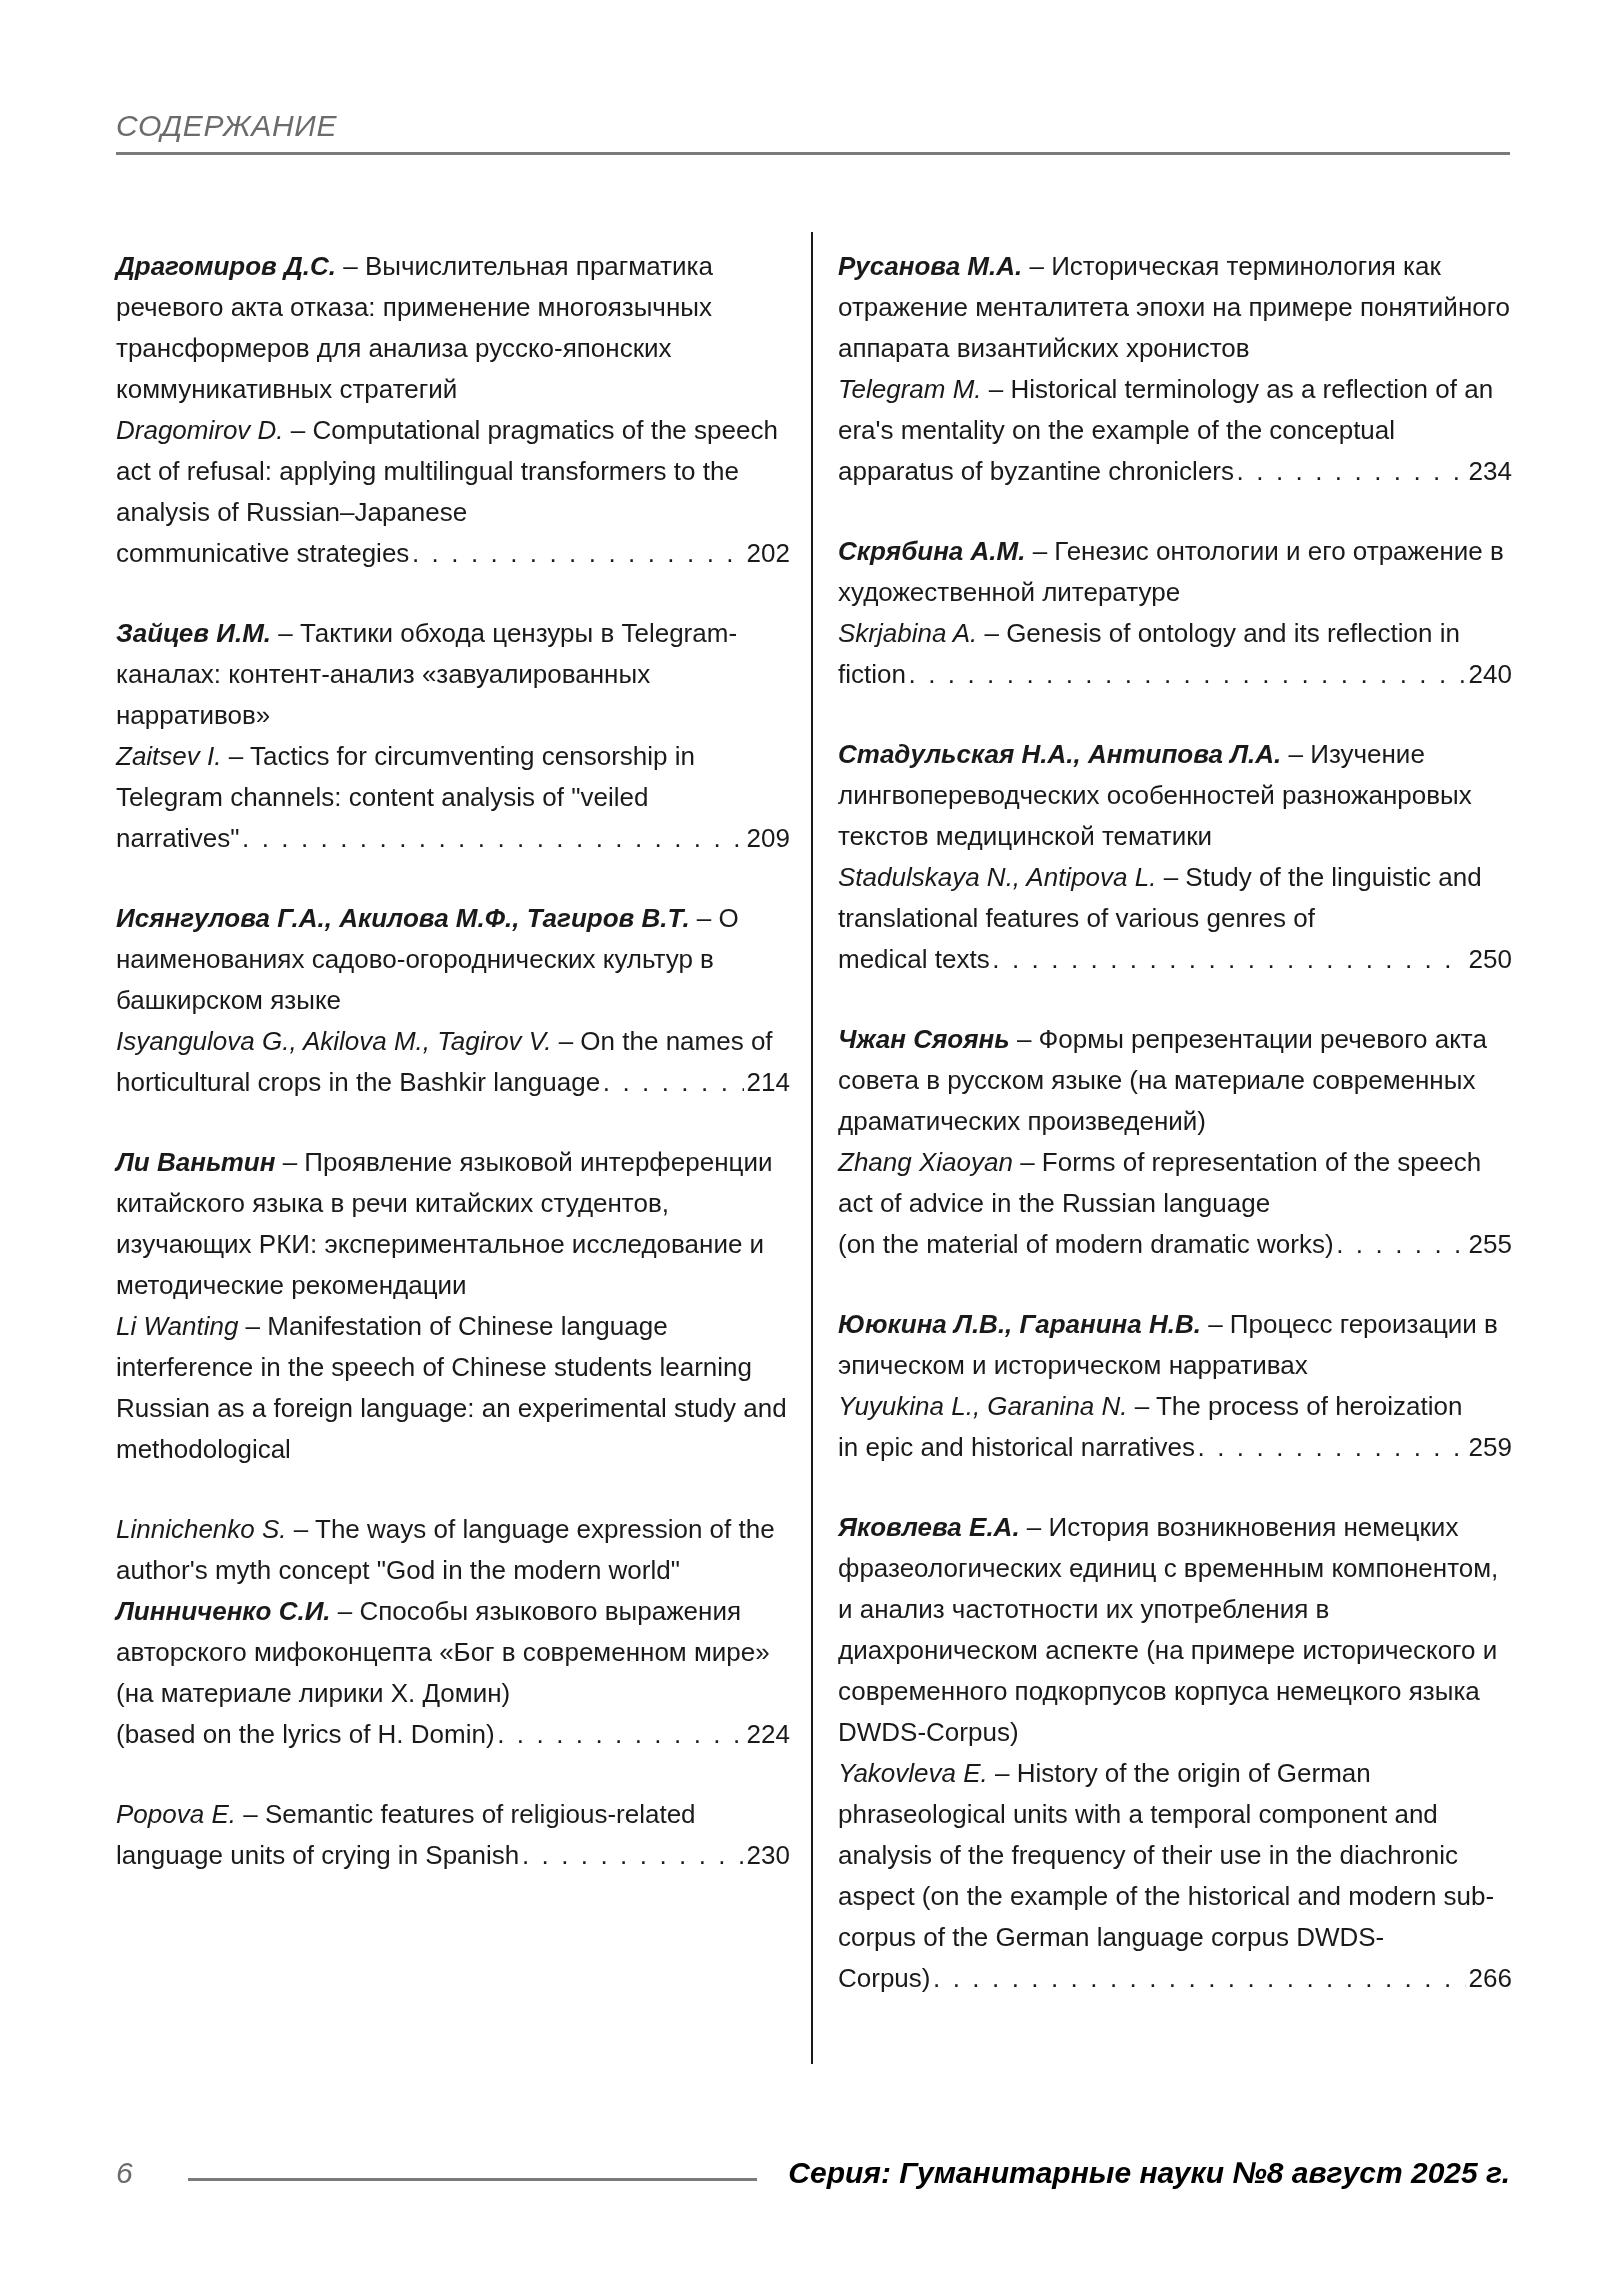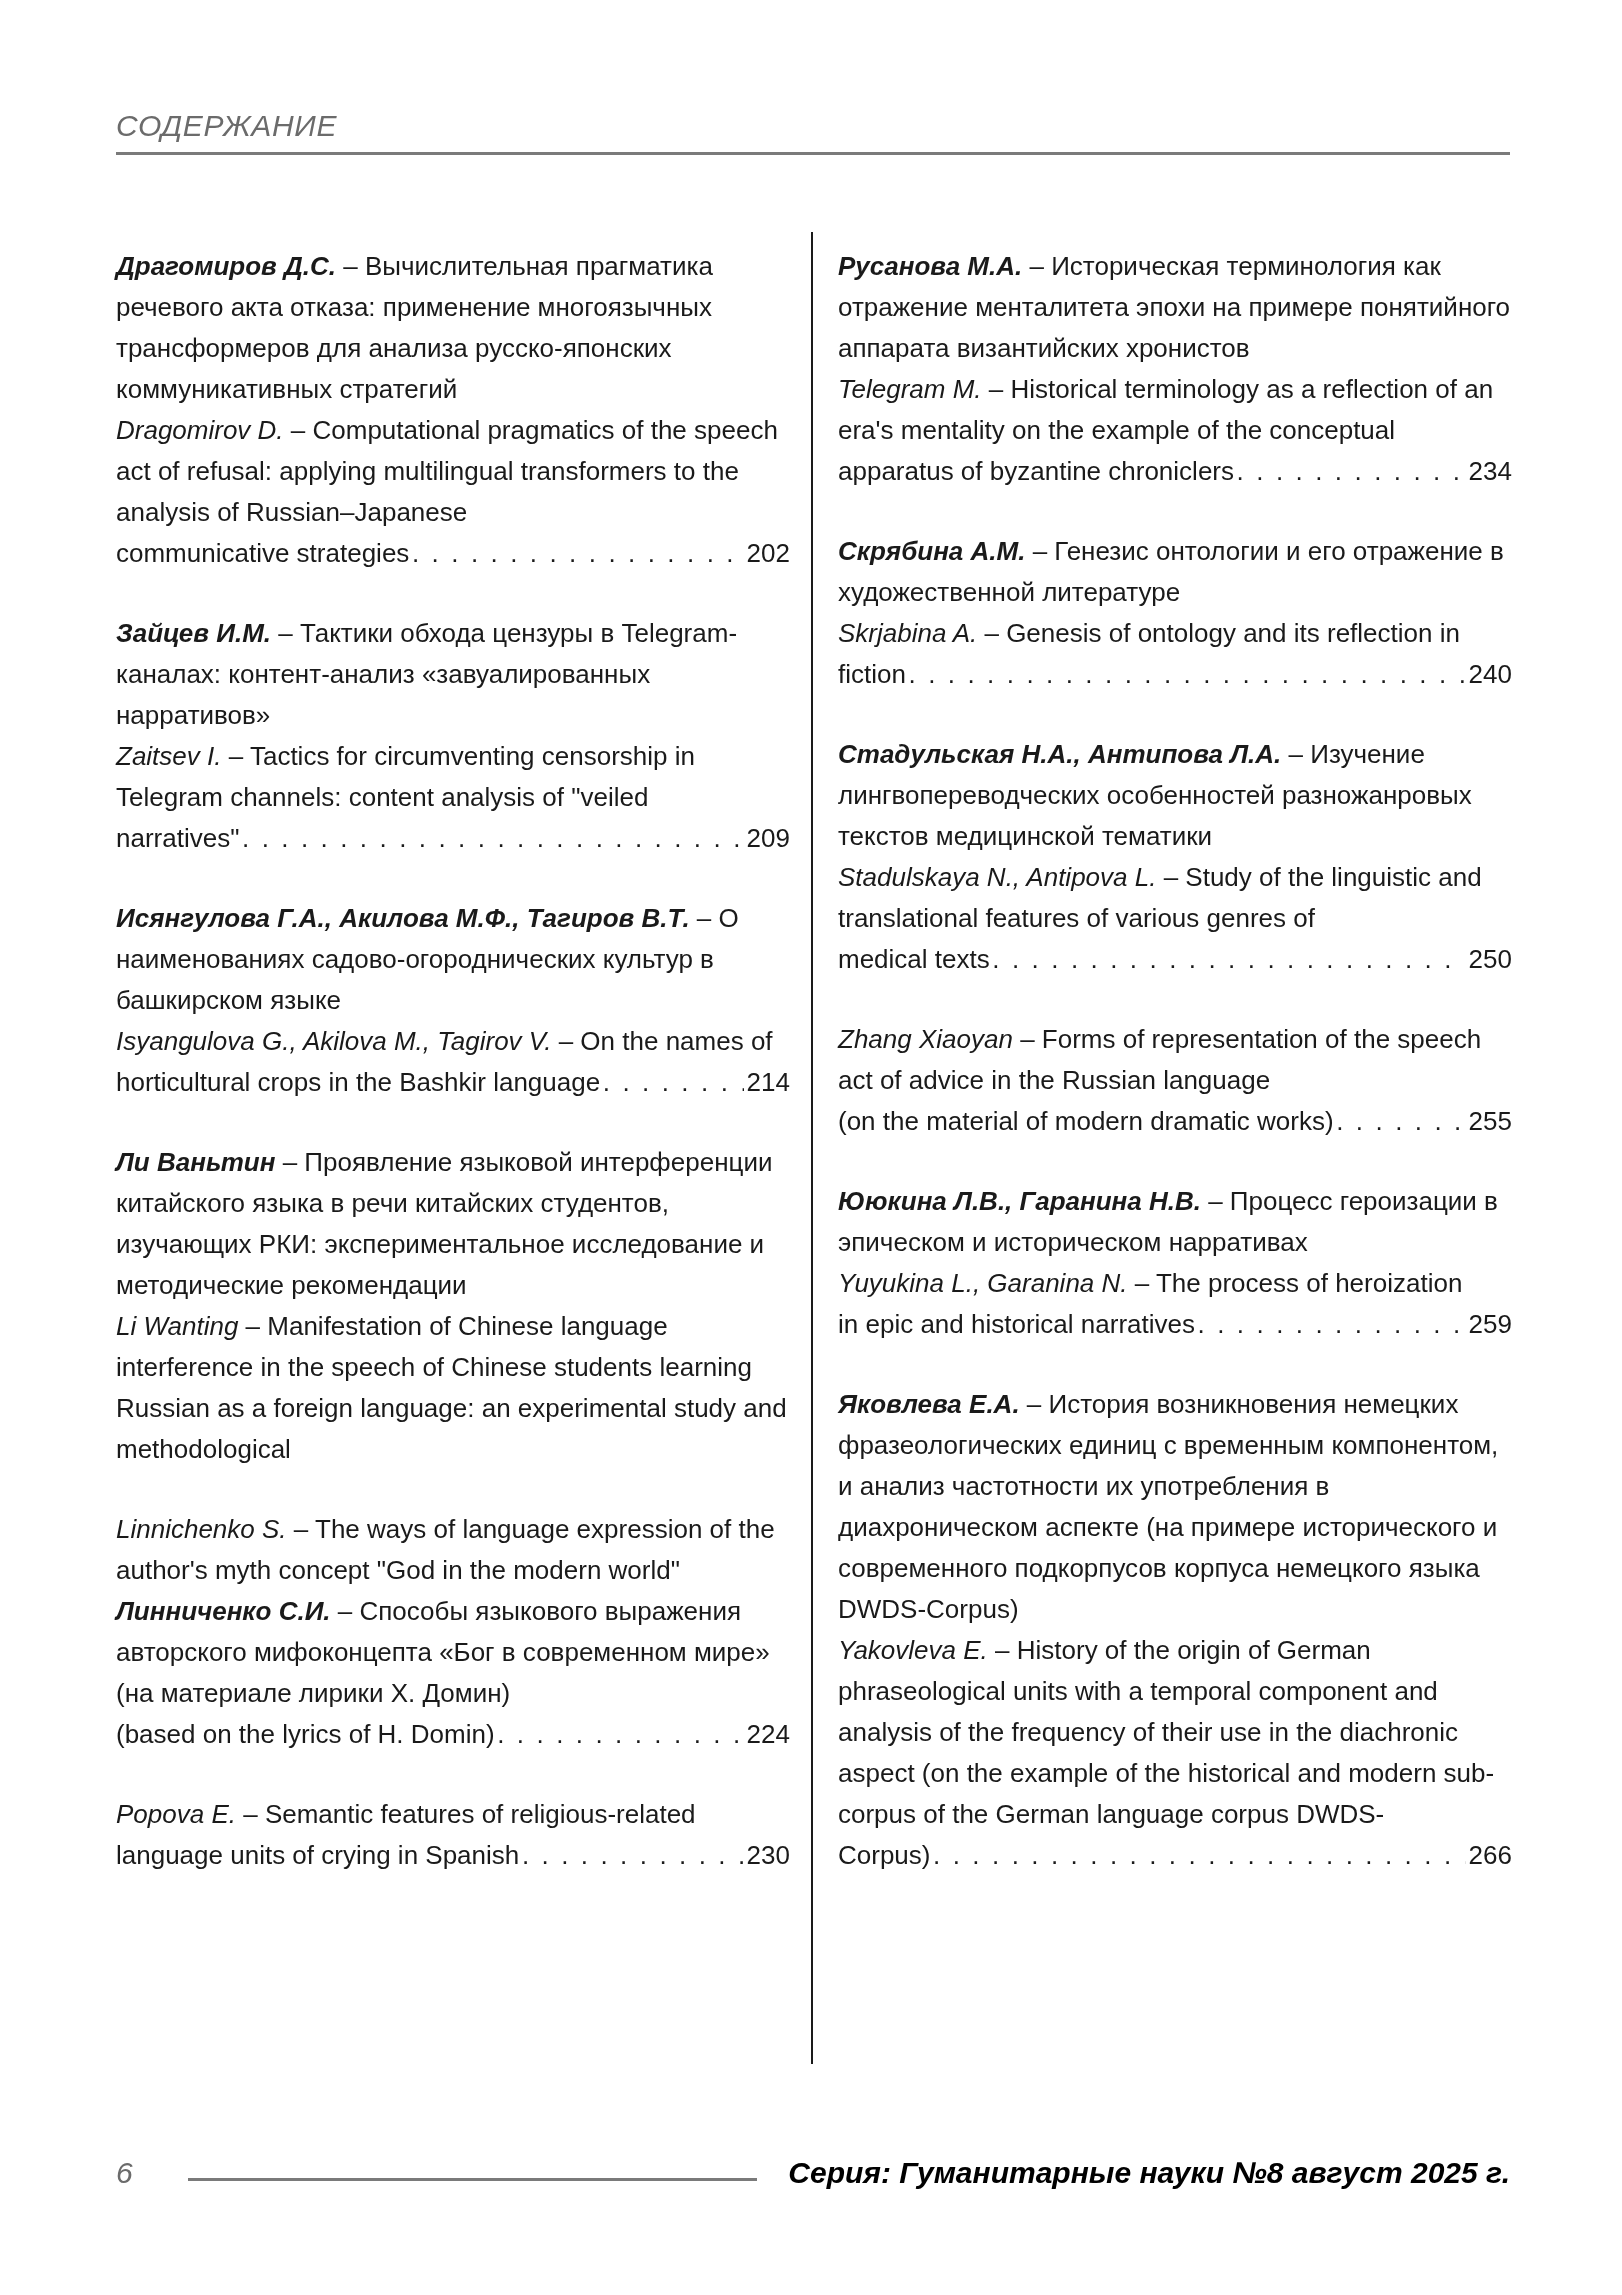--- a/index.html
+++ b/index.html
@@ -108,20 +108,21 @@
     <div class="entry">
     <p><span class="author-ru">Стадульская Н.А., Антипова Л.А.</span><span> – Изучение лингвопереводческих особенностей разножанровых текстов медицинской тематики</span></p>
     <p><span class="author-en">Stadulskaya N., Antipova L.</span><span> – Study of the linguistic and translational features of various genres of</span></p>
     <div class="toc-line">
         <span>medical texts</span>
         <span class="lead"></span>
         <span class="page-num">250</span>
       </div>
   </div>
     <div class="entry">
+    <p><span class="author-ru">Чжан Сяоянь</span><span> – Формы репрезентации речевого акта совета в русском языке (на материале современных драматических произведений)</span></p>
     <p><span class="author-en">Zhang Xiaoyan</span><span> – Forms of representation of the speech act of advice in the Russian language</span></p>
     <div class="toc-line">
         <span>(on the material of modern dramatic works)</span>
         <span class="lead"></span>
         <span class="page-num">255</span>
       </div>
   </div>
     <div class="entry">
     <p><span class="author-ru">Ююкина Л.В., Гаранина Н.В.</span><span> – Процесс героизации в эпическом и историческом нарративах</span></p>
     <p><span class="author-en">Yuyukina L., Garanina N.</span><span> – The process of heroization</span></p>

